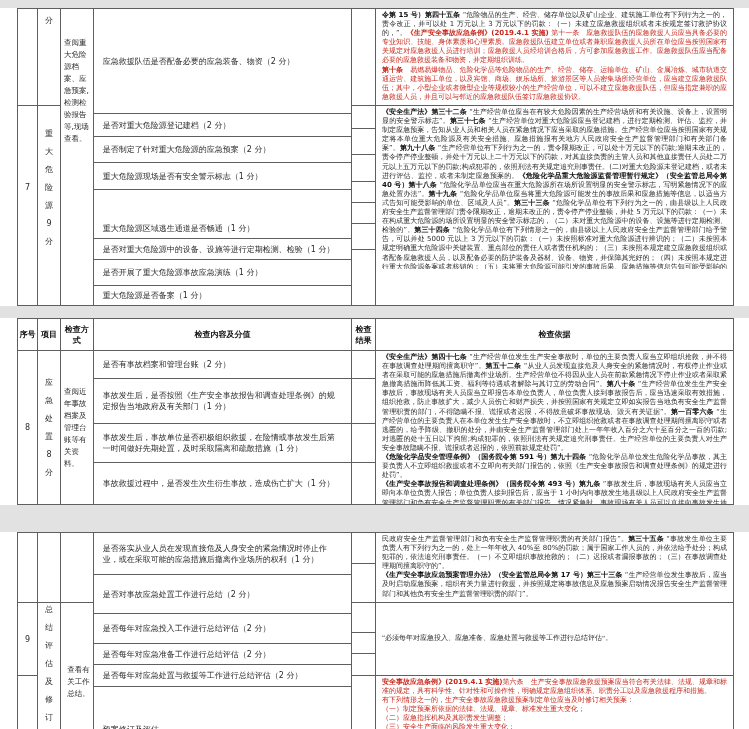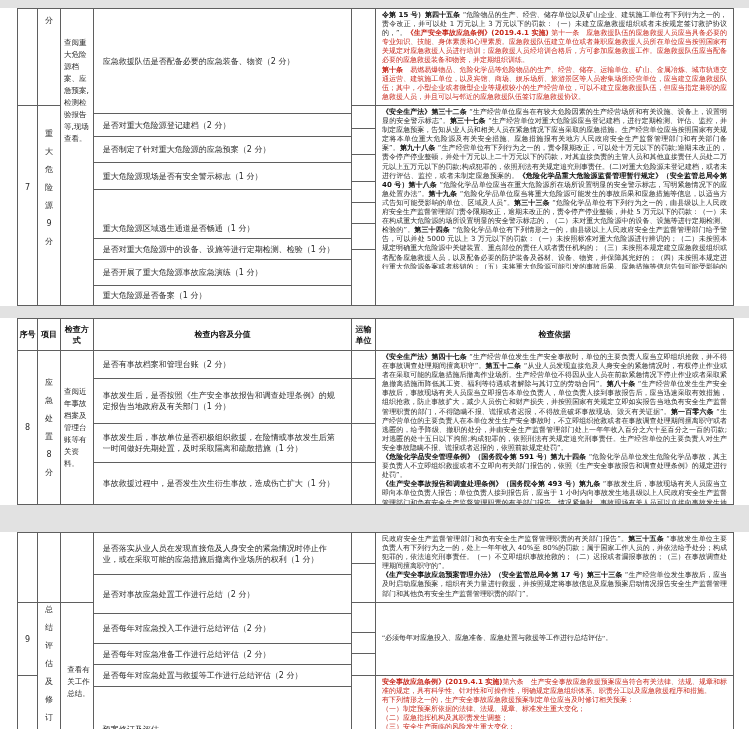--- a/index.html
+++ b/index.html
@@ -112,21 +112,21 @@
       </div>
     </div>
     <div class="gap" style="height: 12px;"></div>
     <div class="pageblock">
       <div class="tbl">
         <div class="hrow">
           <div class="hcell" style="width: 20px;">序号</div>
           <div class="hcell" style="width: 23px;">项目</div>
           <div class="hcell" style="width: 33px;">检查方式</div>
           <div class="hcell" style="width: 259px;">检查内容及分值</div>
-          <div class="hcell" style="width: 24px;">运输单位</div>
+          <div class="hcell" style="width: 24px;">检查结果</div>
           <div class="hcell last" style="width: 358px;">检查依据</div>
         </div>
         <div class="brow">
           <div class="col" style="width: 20px;">
             <div class="cell serial" style="height: 153px; border-bottom: none;">
               <span>8</span>
             </div>
           </div>
           <div class="col" style="width: 23px;">
             <div class="cell item vert" style="height: 153px; border-bottom: none;">

